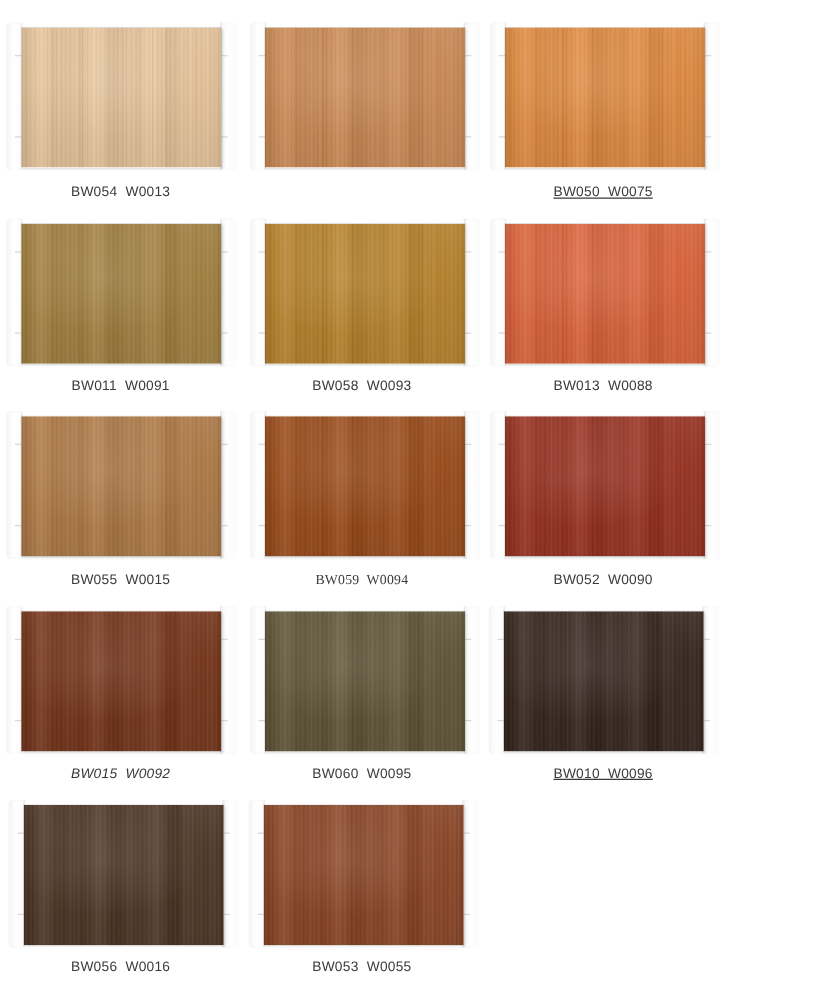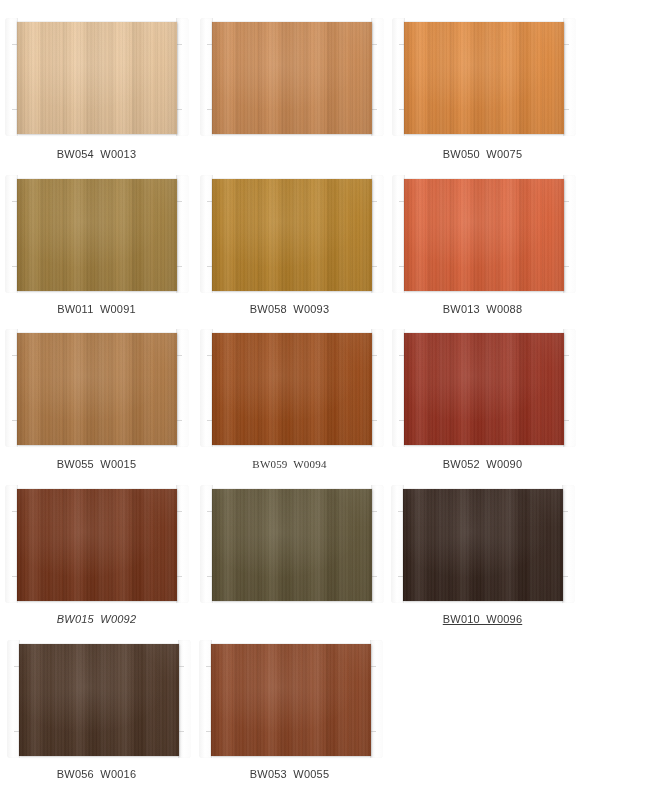--- a/index.html
+++ b/index.html
@@ -232,21 +232,21 @@
           <span class="notch n-bottom"></span>
         </div>
       </div>
       <div class="veneer">
         <div class="base" style="background: rgb(226, 139, 63);"></div>
         <div class="grain"></div>
         <div class="figure"></div>
         <div class="sheen"></div>
       </div>
     </div>
-    <div class="sample-label" style="color: rgb(58, 58, 58);">BW050  W0075</div>
+    <div class="sample-label" style="color: rgb(58, 58, 58); text-decoration: underline;">BW050  W0075</div>
   </div>
 
   <div class="sample-cell row-2 col-1">
     <div class="panel-wrap">
       <div class="tray">
         <div class="tray-flange left">
           <span class="notch n-top"></span>
           <span class="notch n-bottom"></span>
         </div>
         <div class="tray-flange right">
@@ -408,20 +408,21 @@
           <span class="notch n-bottom"></span>
         </div>
       </div>
       <div class="veneer">
         <div class="base" style="background: rgb(95, 84, 54);"></div>
         <div class="grain"></div>
         <div class="figure"></div>
         <div class="sheen"></div>
       </div>
     </div>
+    <div class="sample-label" style="color: rgb(58, 58, 58);">BW060  W0095</div>
   </div>
 
 
   <div class="sample-cell row-5 col-1">
     <div class="panel-wrap">
       <div class="tray">
         <div class="tray-flange left">
           <span class="notch n-top"></span>
           <span class="notch n-bottom"></span>
         </div>

